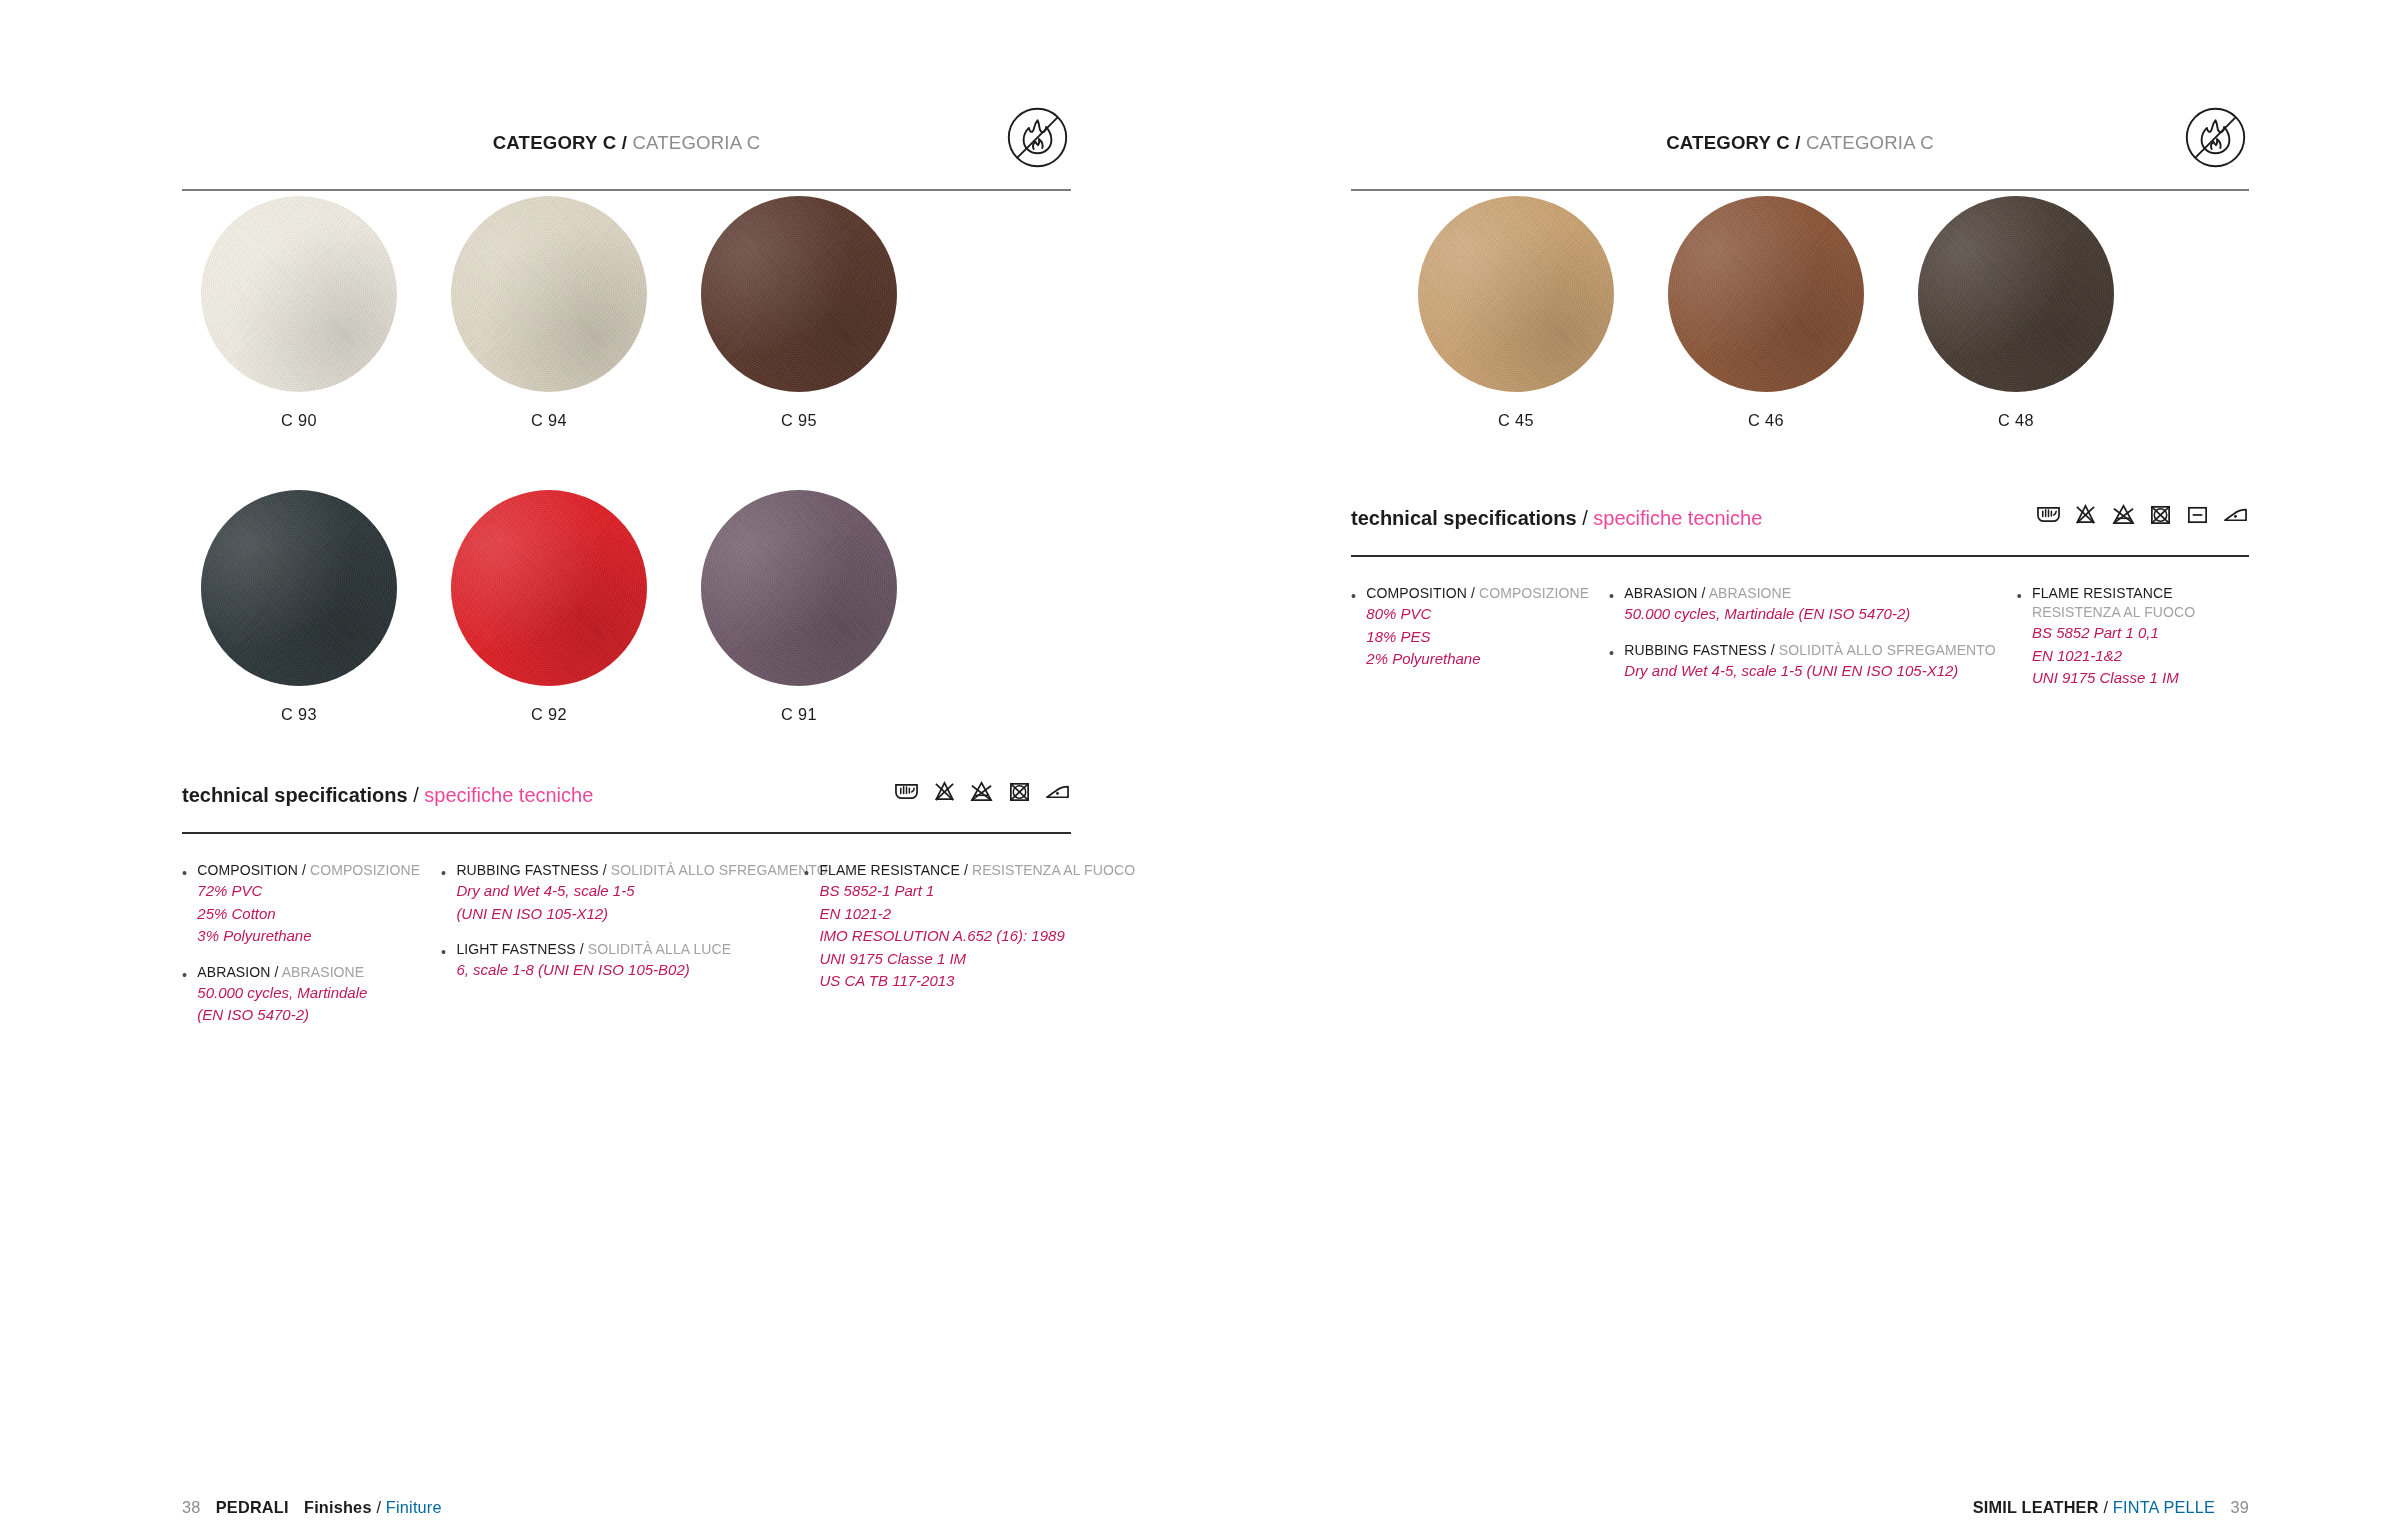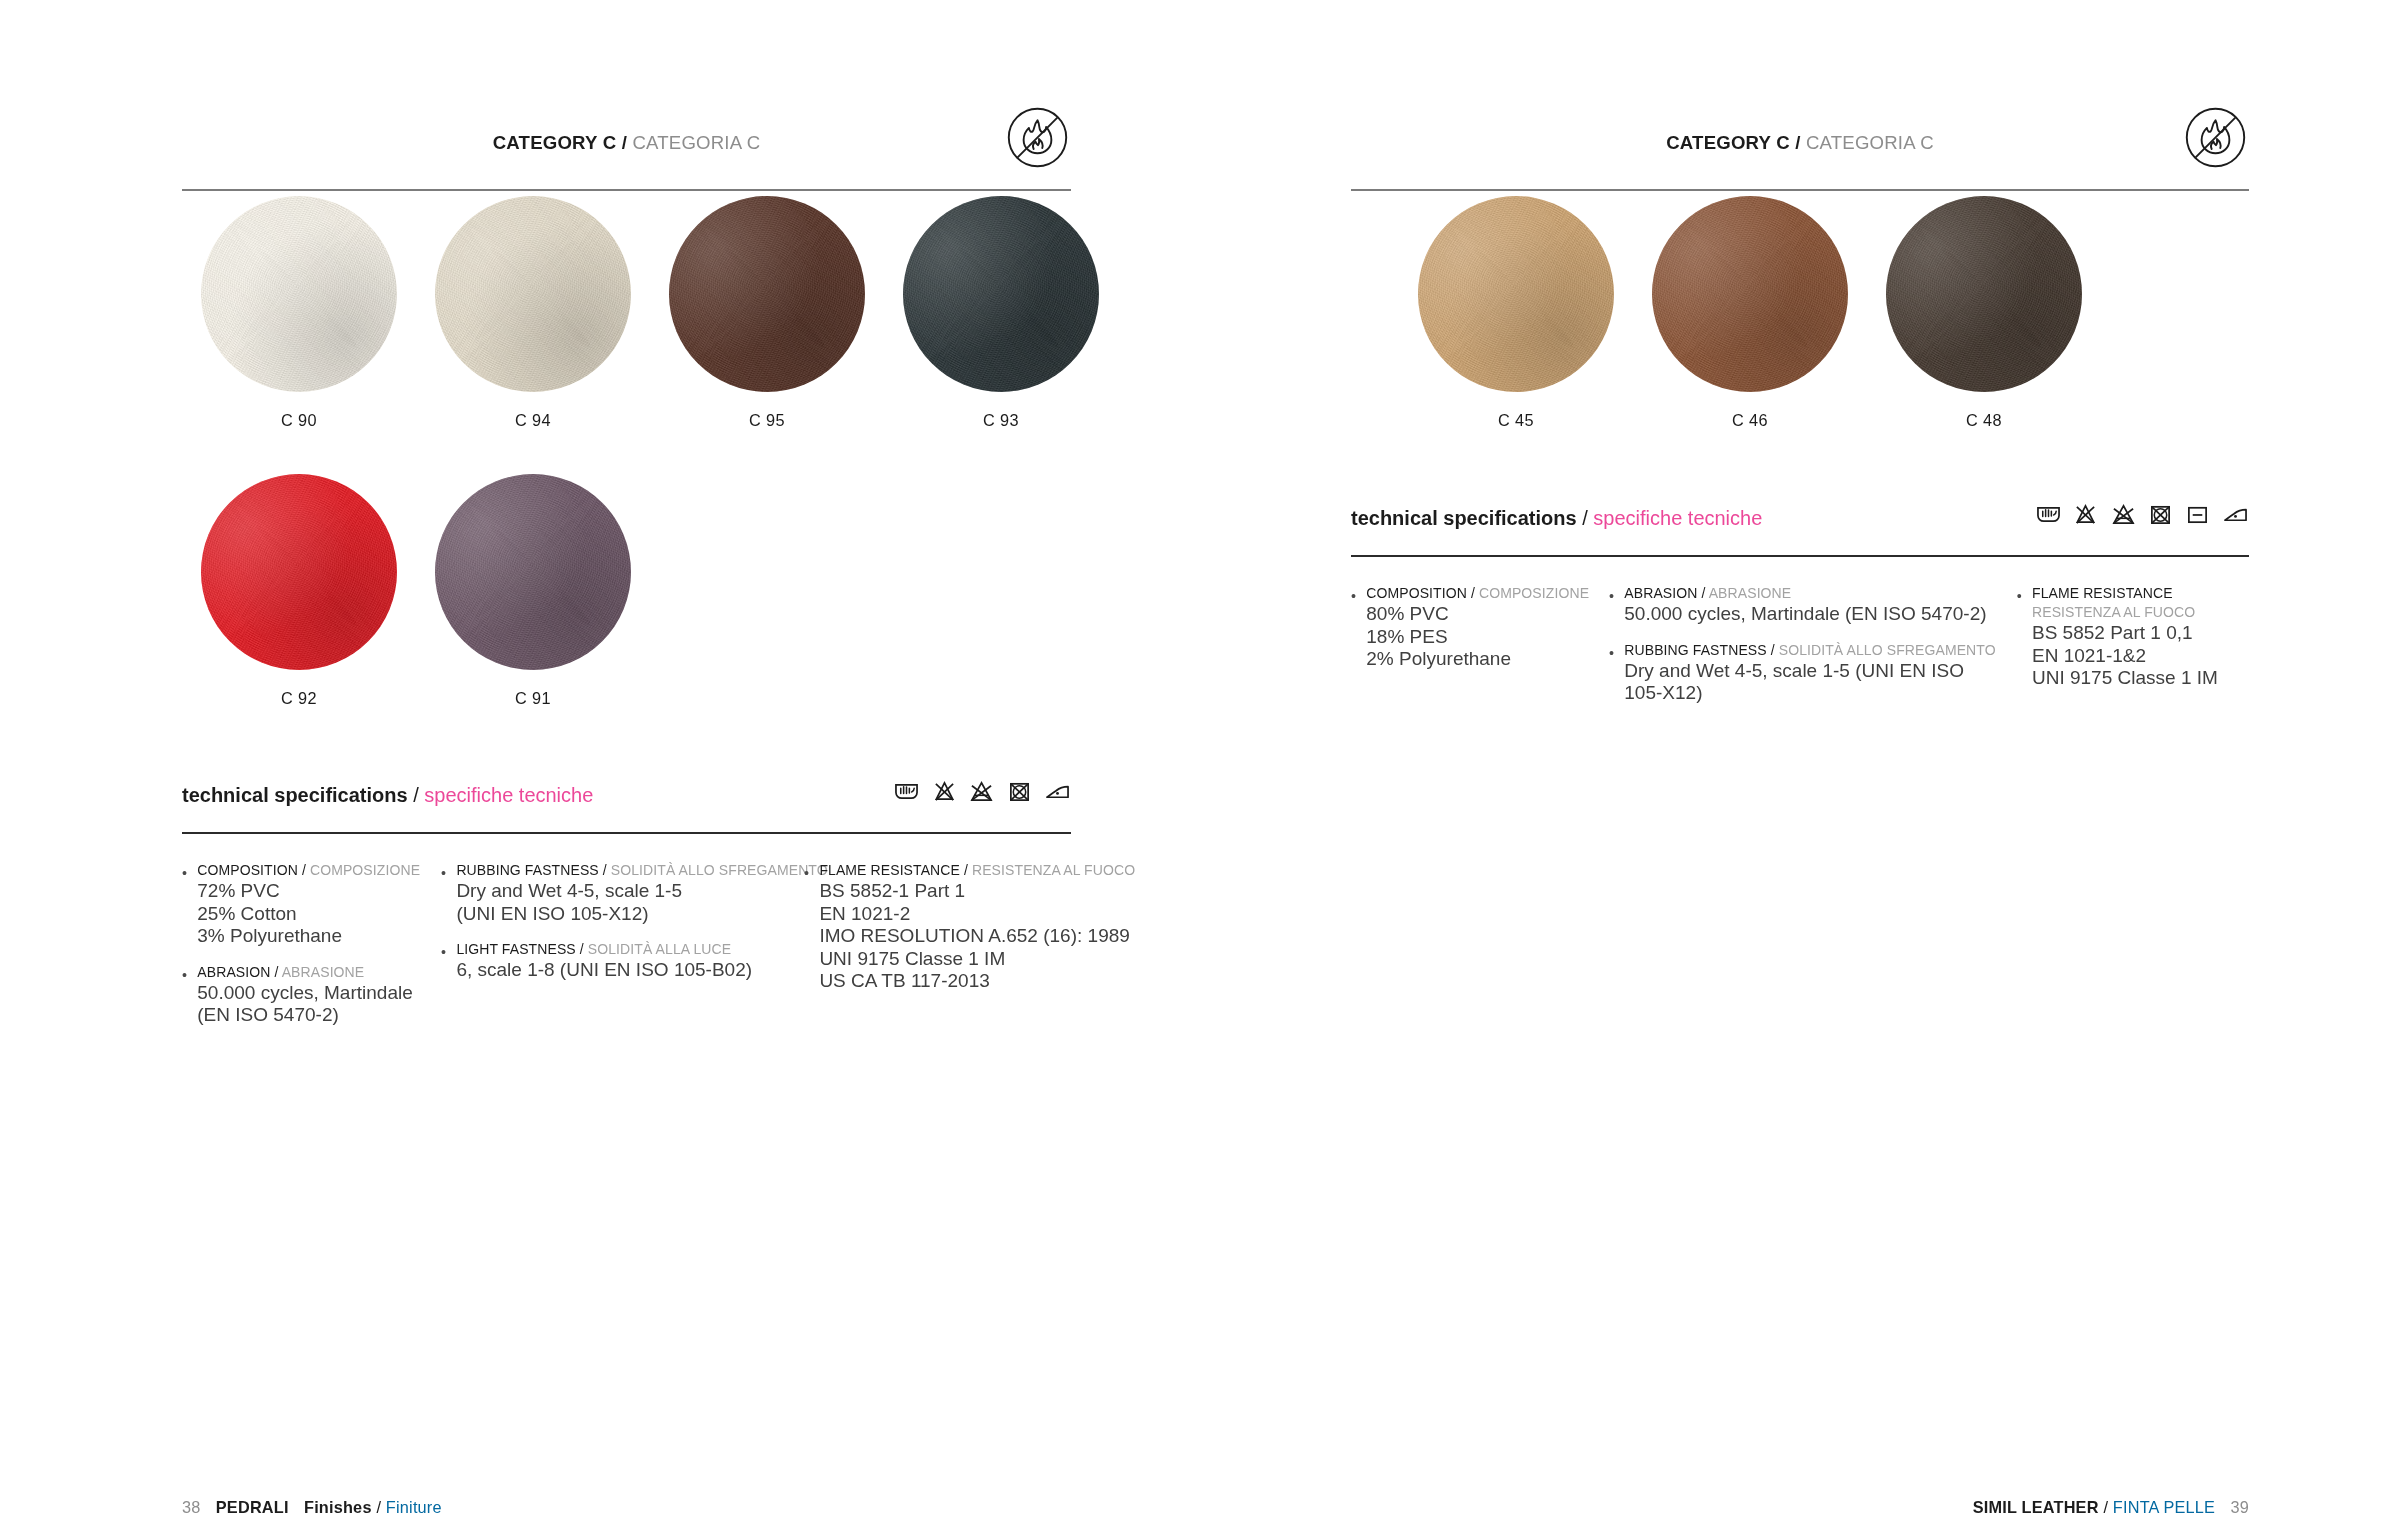--- a/index.html
+++ b/index.html
@@ -75,21 +75,21 @@
     height: 67px;
   }
   .page-left .flame-badge { right: 0px; }
   .page-right .flame-badge { right: 0px; }
 
   
   .swatch-grid {
     position: absolute;
     display: flex;
     flex-wrap: wrap;
-    gap: 0;
+    gap: 16px;
   }
   .page-left .swatch-grid { left: 141px; top: 196px; width: 937px; }
   .page-right .swatch-grid { left: 163px; top: 196px; width: 937px; }
 
   .swatch-cell {
     width: 234px;
     margin-bottom: 44px;
     display: flex;
     flex-direction: column;
     align-items: center;
@@ -184,24 +184,25 @@
     line-height: 19px;
     letter-spacing: 0.1px;
     white-space: nowrap;
   }
   .spec-term .en { font-weight: 400; color: #1c1c1c; }
   .spec-term .sep { color: #1c1c1c; font-weight: 400; }
   .spec-term .it { font-weight: 400; color: #a2a2a2; }
   .spec-term.stacked { white-space: normal; }
   .spec-term.stacked .it { display: block; }
   .spec-val {
-    font-size: 19px;
+    font-size: 15px;
     line-height: 22.5px;
-    color: #404040;
+    color: #be185d;
     white-space: pre-line;
+    font-style: italic;
   }
 
   
   .footer {
     position: absolute;
     bottom: 0;
     height: 57px;
     font-size: 16.3px;
     letter-spacing: 0.2px;
     display: flex;

